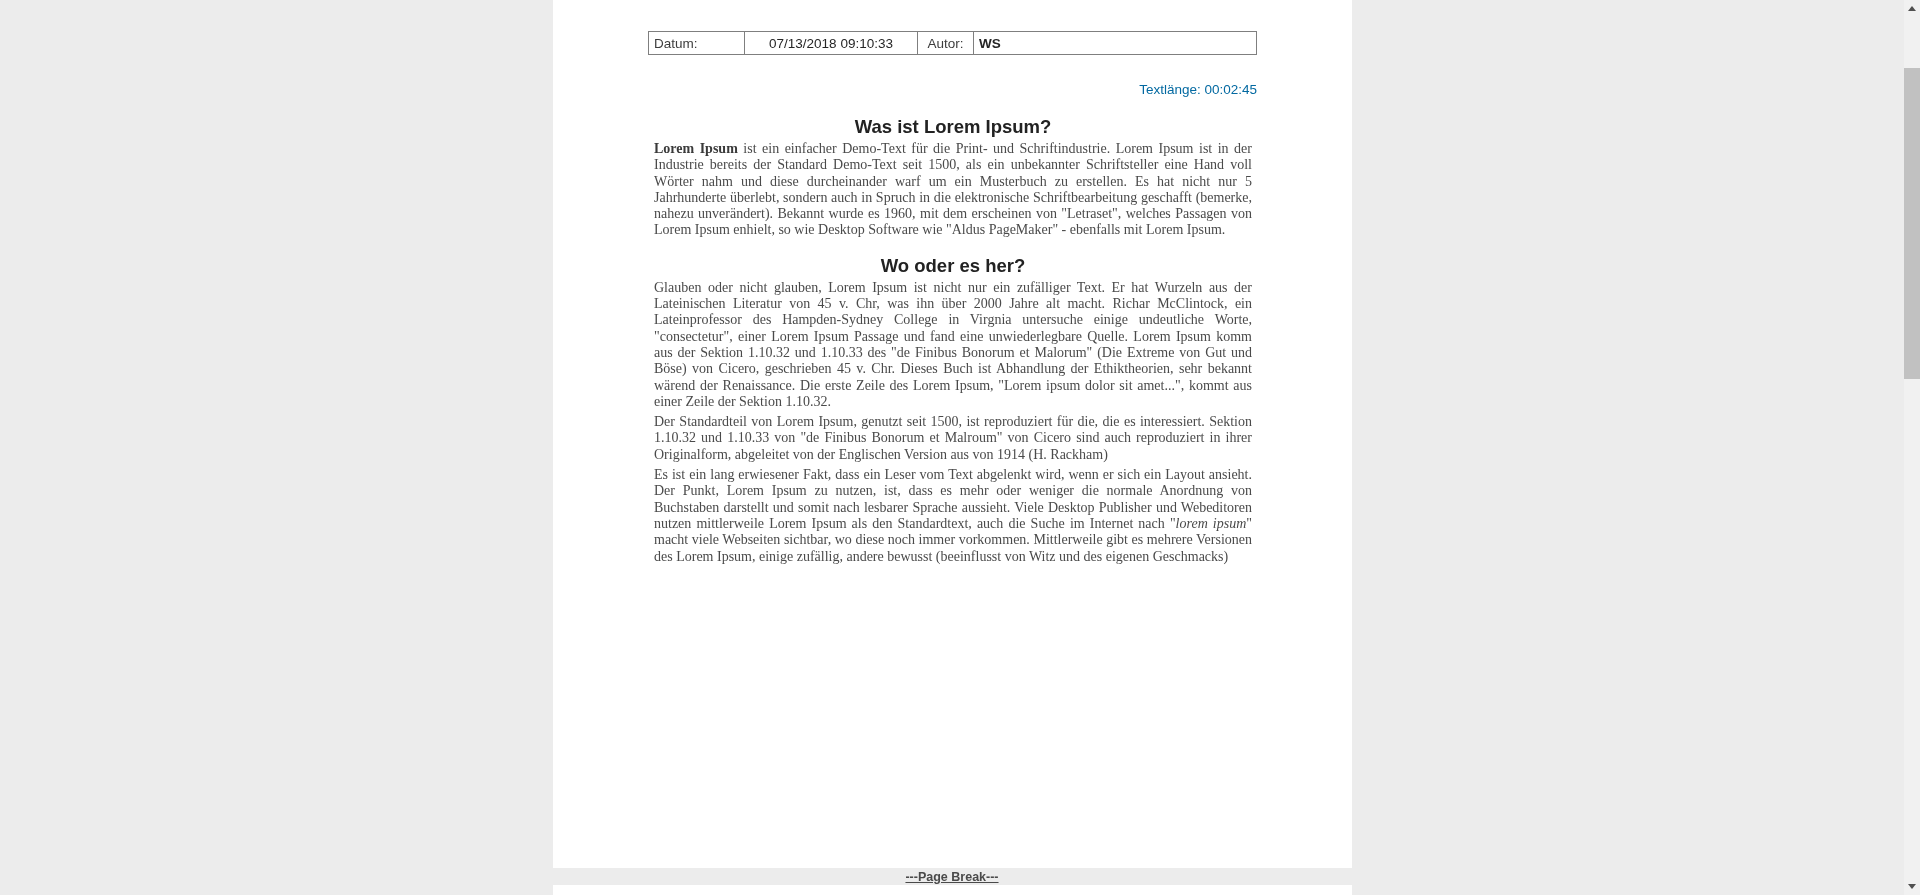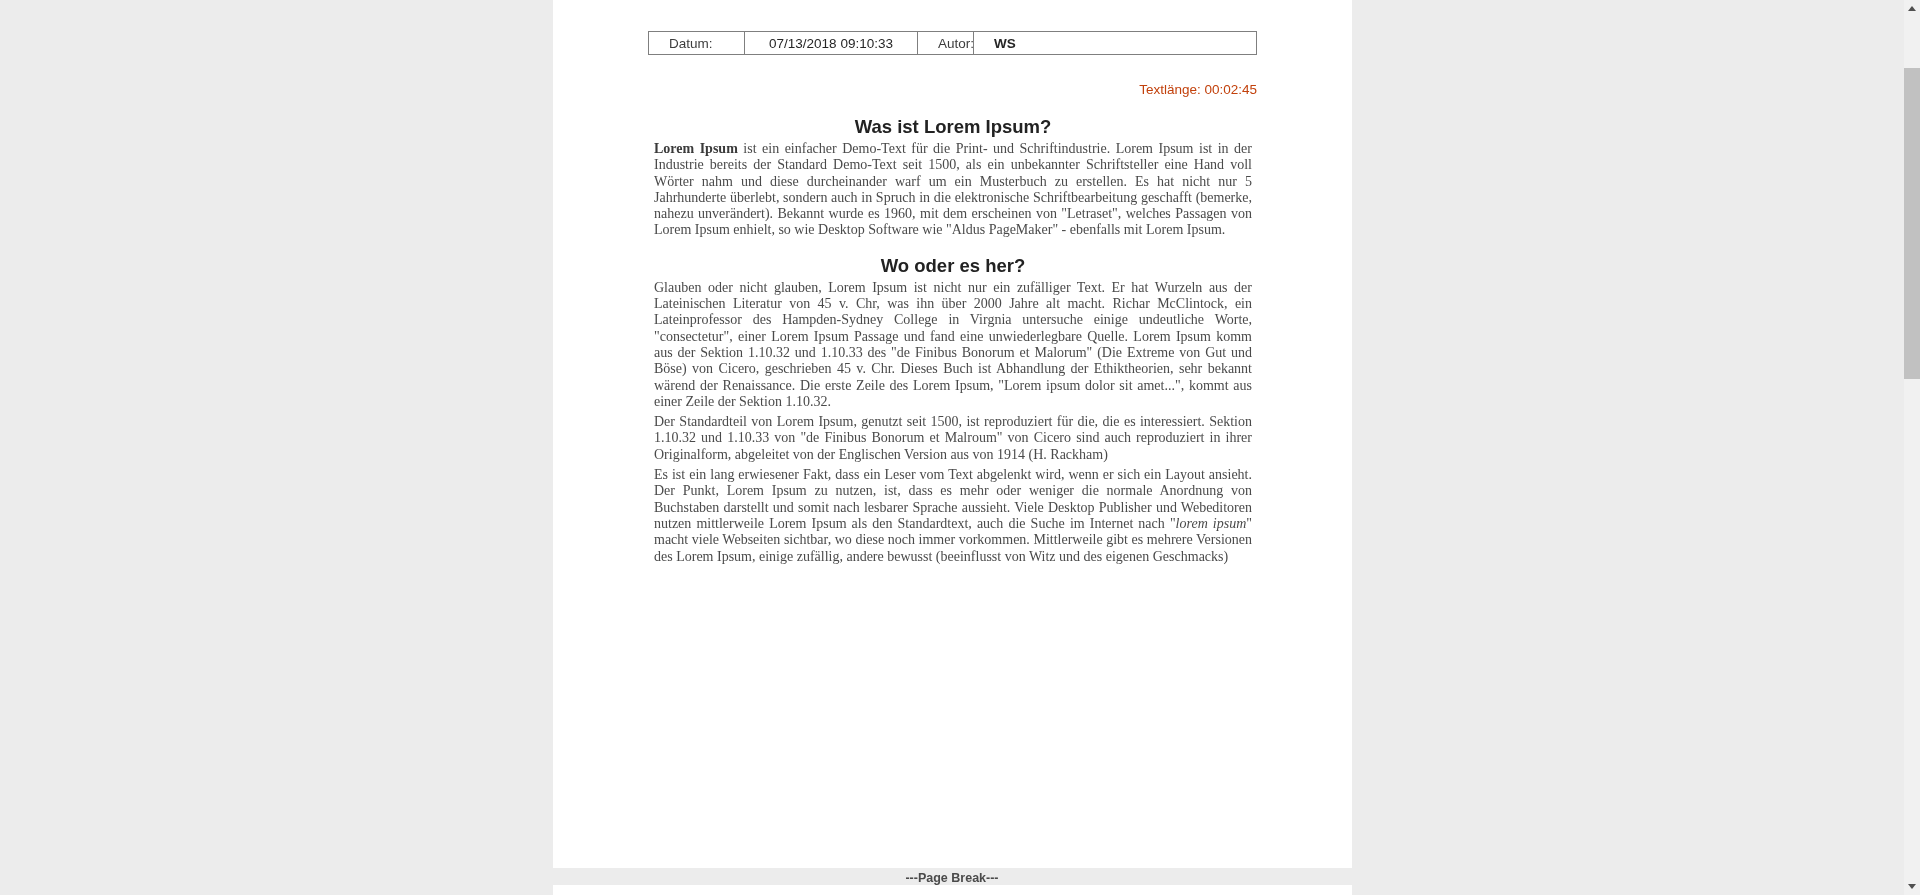--- a/index.html
+++ b/index.html
@@ -16,42 +16,42 @@
   }
   .paper-next {
     position:absolute; left:553px; top:885px;
     width:799px; height:10px; background:#ffffff;
   }
 
   
   .break-strip {
     position:absolute; left:0; top:868px; width:1904px; height:17px;
     background:#ececec;
-    display:flex; align-items:flex-end; justify-content:center;
-    font-size:12.5px; font-weight:bold; color:#4a4a4a;
+    display:flex; align-items:center; justify-content:center;
+    font-size:12.5px; font-weight:bold; color:#4a4a4a;text-decoration:underline;
   }
 
   
   table.meta {
     position:absolute; left:95px; top:31px; width:609px;
     border-collapse:collapse; table-layout:fixed;
     font-size:13.5px; color:#3d3d3d;
   }
   table.meta td {
-    border:1px solid #7f7f7f; height:22px; padding:0 20px;
+    border:1px solid #7f7f7f; height:22px; padding:0 5px;
     white-space:nowrap; overflow:hidden; vertical-align:middle;
   }
   td.c-datetime { text-align:center; font-weight:normal; color:#262626; }
   td.c-autor-label { text-align:center; }
   td.c-bold { font-weight:bold; color:#262626; }
 
   
   .textlen {
     position:absolute; left:95px; top:82px; width:609px;
-    text-align:right; font-size:13.5px; color:#c2410c;
+    text-align:right; font-size:13.5px; color:#0369a1;
   }
 
   
   .doc {
     position:absolute; left:97px; top:100px; width:606px;
     font-size:14px; line-height:16.3px; text-align:justify;
     color:#4a4a4a;
   }
   .doc h2 {
     margin:16px 0 2px; font-size:18.5px; line-height:21px;

